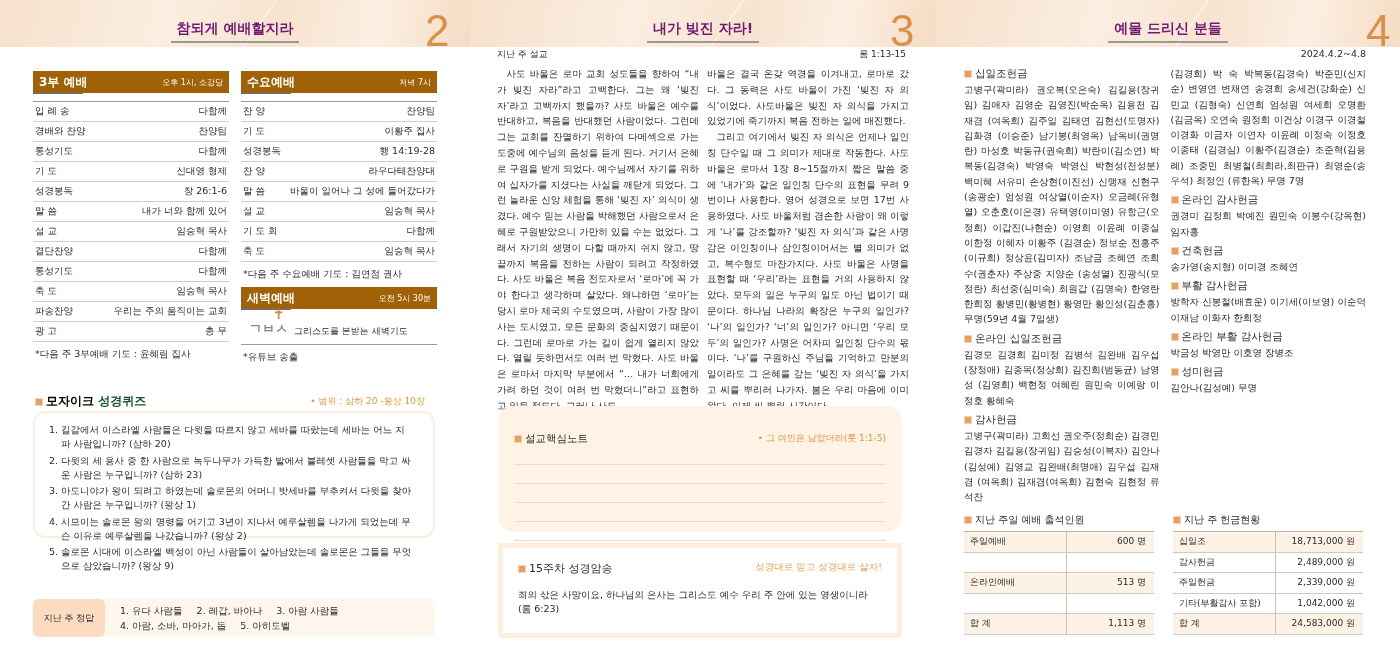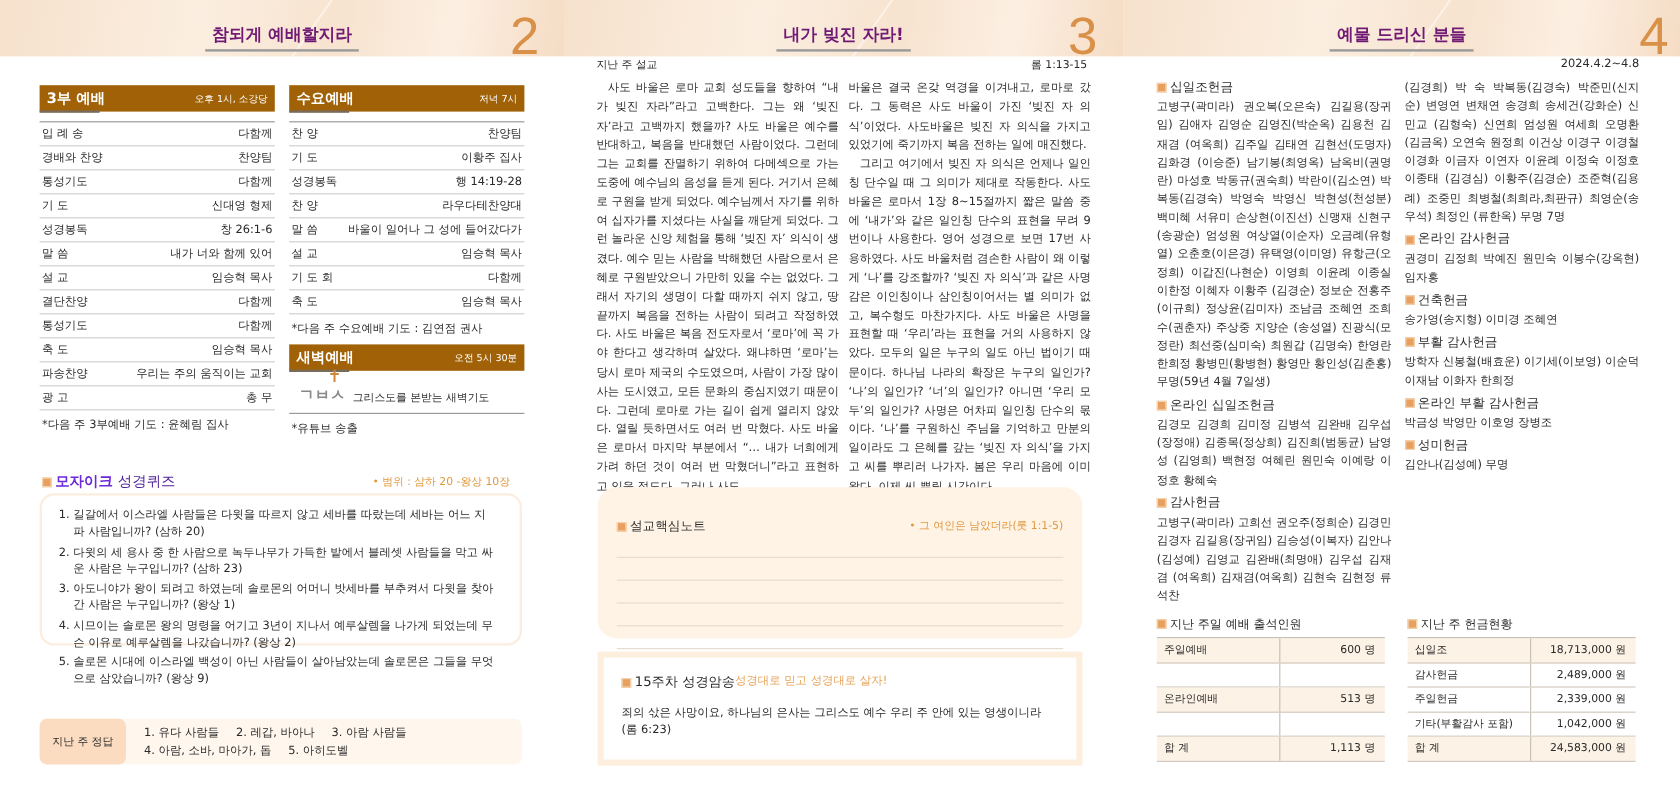--- a/index.html
+++ b/index.html
@@ -28,43 +28,43 @@
 .row .k{letter-spacing:0}
 .row .v{text-align:right}
 .note{font-size:9.5px;margin-top:6px;padding-left:2px}
 .dawn-logo{height:36px;display:flex;align-items:flex-end;gap:6px;padding:0 0 6px 8px;border-bottom:1px solid #9a9a9a;font-size:9px}
 .dawn-logo .gbs{font-size:13px;color:#888;font-weight:bold;position:relative}
 .dawn-logo .cross{position:absolute;left:24px;top:-14px;color:#d0873a;font-size:14px}
 
 .quiz-head{position:absolute;left:35px;top:393px;width:390px;display:flex;justify-content:space-between;align-items:center}
 .sq{display:inline-block;width:8px;height:8px;background:#e8a060;border:1.5px solid #f4d3b0;margin-right:3px;vertical-align:middle}
 .quiz-title{font-size:12px;font-weight:bold}
-.quiz-title .mosaic{color:#6d28d9}
-.quiz-title .qt{color:#4c1d95;font-weight:normal}
+.quiz-title .mosaic{color:#000000}
+.quiz-title .qt{color:#14532d;font-weight:bold}
 .quiz-range{font-size:9px;color:#e0983f}
 .quiz-box{position:absolute;left:33px;top:411px;width:402px;height:127px;border:2px solid #fbeede;border-radius:12px;padding:10px 20px 0 14px}
 .quiz-box ol{list-style:none;font-size:9.5px;line-height:14px}
 .quiz-box li{padding-left:12px;text-indent:-12px;margin-bottom:2.5px}
 .ans{position:absolute;left:33px;top:599px;width:402px;height:38px;background:#fff7ee;border-radius:6px;display:flex;align-items:center}
 .ans .lbl{width:72px;height:38px;background:#fbdcc0;border-radius:6px;font-size:9px;display:flex;align-items:center;justify-content:center}
 .ans .txt{font-size:9.5px;line-height:15px;padding-left:15px}
 .ans .txt span{margin-right:14px}
 
 
 .sermon-top{position:absolute;left:27px;right:30px;top:48px;display:flex;justify-content:space-between;font-size:9px}
 .sermon-body{position:absolute;left:27px;top:66px;width:412px;display:flex;gap:8px;font-size:9.5px;line-height:15.8px;text-align:justify}
 .sermon-body .col{width:202px}
 .sermon-body p{text-indent:1em}
 .notes{position:absolute;left:28px;top:406px;width:404px;height:126px;background:#fff3e6;border-radius:16px;padding:26px 16px}
 .notes .hd{display:flex;justify-content:space-between;font-size:10.5px}
 .notes .hd .ref{font-size:9px;color:#e0983f}
 .notes .line{height:1px;background:#e6dccf;margin-top:18px}
 .notes .line:first-of-type{margin-top:8px}
 .memo{position:absolute;left:28px;top:543px;width:404px;height:95px;border:5px solid #fdeedd;background:#fff;padding:10px 15px}
-.memo .hd{display:flex;justify-content:flex-start;font-size:11px;margin-top:3px}
+.memo .hd{display:flex;justify-content:space-between;font-size:11px;margin-top:3px}
 .memo .hd .sl{font-size:9.5px;color:#e6a45a}
 .memo .verse{font-size:9.5px;line-height:14px;margin-top:12px}
 
 
 .date{position:absolute;right:34px;top:48px;font-size:9.5px}
 .cols4{position:absolute;left:28px;top:66px;width:402px;display:flex;gap:11px}
 .c4{width:197px;font-size:9.5px;line-height:15.3px;text-align:justify}
 .c4 h4{font-size:10.5px;font-weight:normal;margin:4px 0 1px;line-height:15px}
 .c4 h4:first-child{margin-top:0}
 .stats{position:absolute;width:190px}

